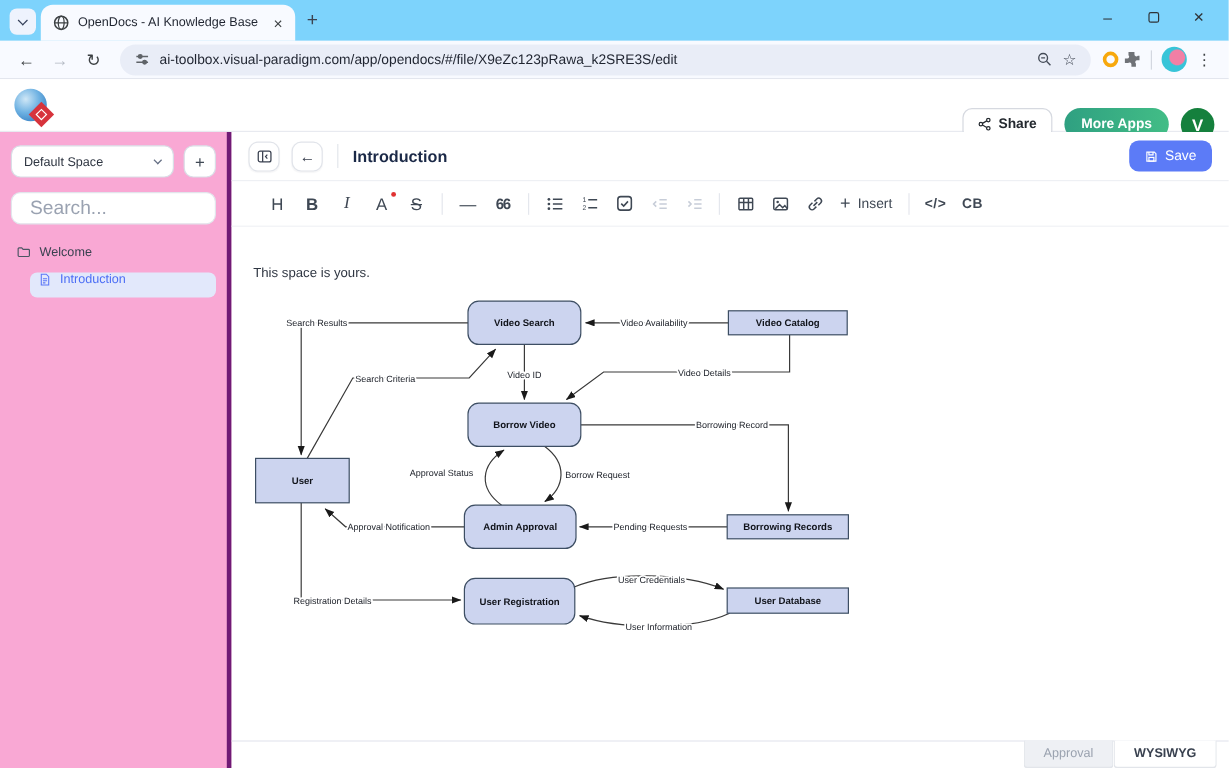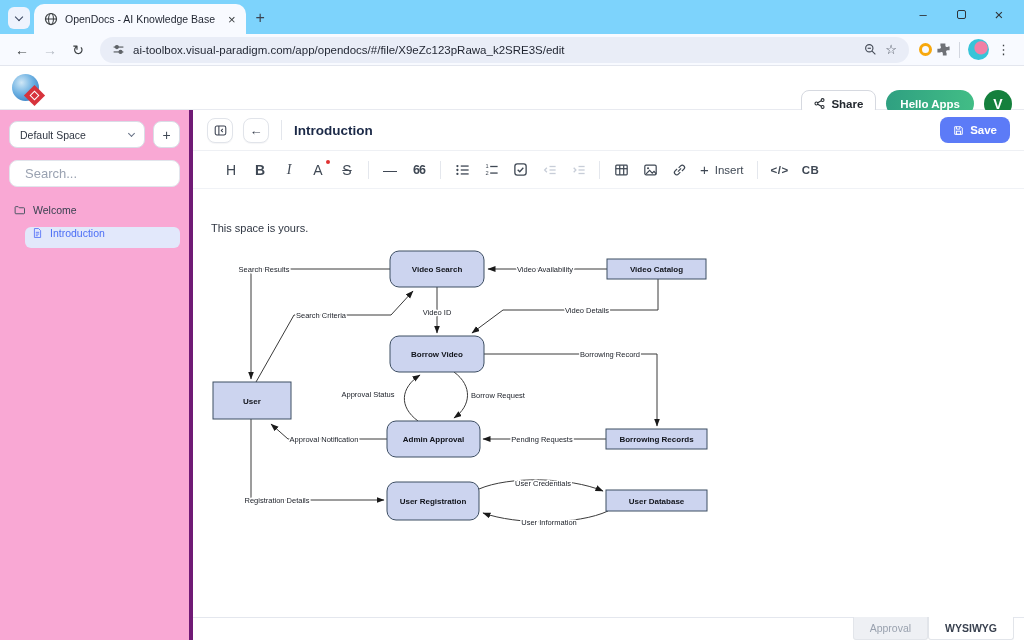--- a/index.html
+++ b/index.html
@@ -66,38 +66,38 @@
   
   .sidebar { width:193px; background:#f9a8d4; border-right:4px solid #701a75; padding:11px 9px; flex:0 0 auto; }
   .space-row { display:flex; gap:8px; }
   .space-select { flex:1; height:27px; background:#fff; border:1px solid #d9dde6; border-radius:8px; display:flex;
     align-items:center; justify-content:space-between; padding:0 10px; font-size:10.5px; color:#2f3642; cursor:pointer; }
   .chev-sm { width:5px; height:5px; border-right:1.4px solid #667085; border-bottom:1.4px solid #667085; transform:rotate(45deg); margin-top:-2px; }
   .add-space-btn { width:27px; height:27px; background:#fff; border:1px solid #d9dde6; border-radius:8px;
     font-size:14px; color:#3f4854; cursor:pointer; }
   .search-box { margin-top:12px; height:27px; background:#fff; border:1px solid #e2e5ec; border-radius:8px;
     display:flex; align-items:center; gap:6px; padding:0 9px; }
-  .search-box input { border:none; outline:none; flex:1; font-size:13px; color:#5a6372; background:transparent;
+  .search-box input { border:none; outline:none; flex:1; font-size:16px; color:#5a6372; background:transparent;
     font-family:"Liberation Sans",sans-serif; }
   .search-box input::placeholder { color:#9aa2b1; }
   .tree { margin-top:17px; }
   .tree-row { display:flex; gap:7px; height:20px; font-size:10.5px; color:#394150; padding-left:5px; cursor:pointer; }
   .tree-row.child { margin-left:16px; margin-top:3px; height:21px; border-radius:6px;
     background:var(--selected-item-bg,#e2e8fb); color:var(--selected-item-text,#4c6ef5); padding-left:7px; }
 
   
   .editor { flex:1; display:flex; flex-direction:column; background:#fff; min-width:0; }
   .editor-header { height:41px; border-bottom:1px solid #eef0f4; display:flex; align-items:center; padding:0 14px; gap:10px; }
   .sq-btn { width:26px; height:25px; background:#fff; border:1px solid #e1e4ea; border-radius:8px;
     display:flex; align-items:center; justify-content:center; cursor:pointer; color:#3a4150; font-size:13px;
     box-shadow:0 1px 1px rgba(20,30,60,.04); }
   .hdr-sep { width:1px; height:20px; background:#e3e6ec; margin:0 2px; }
   .page-title { font-size:13.5px; font-weight:bold; color:#1b2947; }
   .save-btn { margin-left:auto; height:26px; display:flex; align-items:center; gap:6px; padding:0 13px;
-    background:var(--accent-blue,#5c7bf7); border:none; border-radius:8px; color:#fff; font-size:11.5px; cursor:pointer;font-weight:bold; }
+    background:var(--accent-blue,#5c7bf7); border:none; border-radius:8px; color:#fff; font-size:11.5px; cursor:pointer; }
 
   .editor-toolbar { height:38px; border-bottom:1px solid #f0f2f6; display:flex; align-items:center; padding:0 30px; gap:13px; }
   .tb { border:none; background:none; color:#3f4854; font-size:14px; cursor:pointer; display:flex; align-items:center;
     justify-content:center; min-width:16px; height:22px; font-family:"Liberation Sans",sans-serif; }
   .tb.bold { font-weight:bold; }
   .tb.italic { font-style:italic; font-family:"Liberation Serif",serif; }
   .tb.strike { text-decoration:line-through; }
   .tb.small-text { font-size:11.5px; font-weight:bold; letter-spacing:.5px; }
   .tb.quote { font-weight:bold; font-size:12.5px; letter-spacing:-1px; }
   .tb-sep { width:1px; height:18px; background:#e4e7ed; }
@@ -203,21 +203,21 @@
       <button class="share-btn">
         <svg width="11" height="11" viewBox="0 0 16 16" fill="none" stroke="#24292f" stroke-width="1.5">
           <circle cx="12.5" cy="3" r="2.1"></circle>
             <circle cx="3.5" cy="8" r="2.1"></circle>
             <circle cx="12.5" cy="13" r="2.1"></circle>
           <line x1="5.4" y1="7" x2="10.6" y2="4"></line>
             <line x1="5.4" y1="9" x2="10.6" y2="12"></line>
         </svg>
         <span>Share</span>
       </button>
-      <button class="more-apps-btn">Hello Apps</button>
+      <button class="more-apps-btn">More Apps</button>
       <span class="v-avatar">V</span>
     </div>
   </div>
 
   <div class="app-body">
 
     <aside class="sidebar">
       <div class="space-row">
         <div class="space-select">
           <span>Default Space</span>

